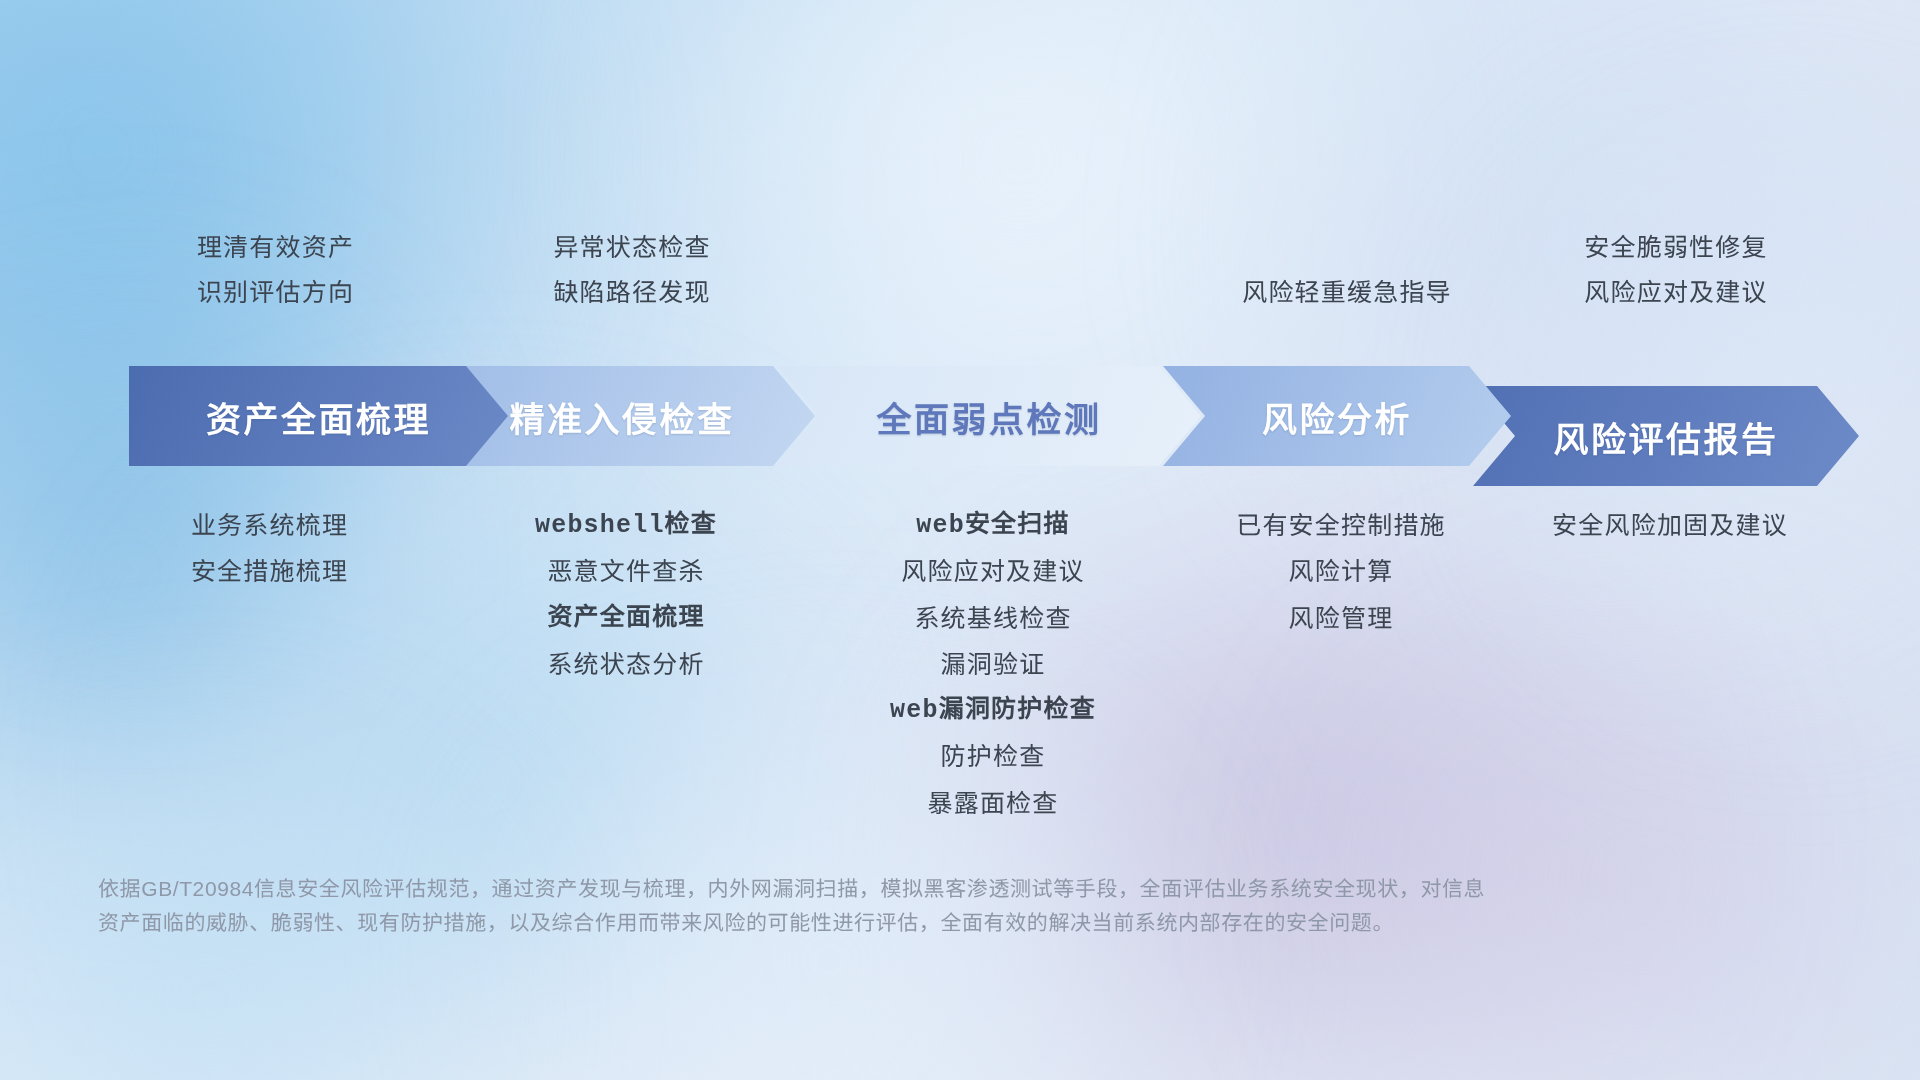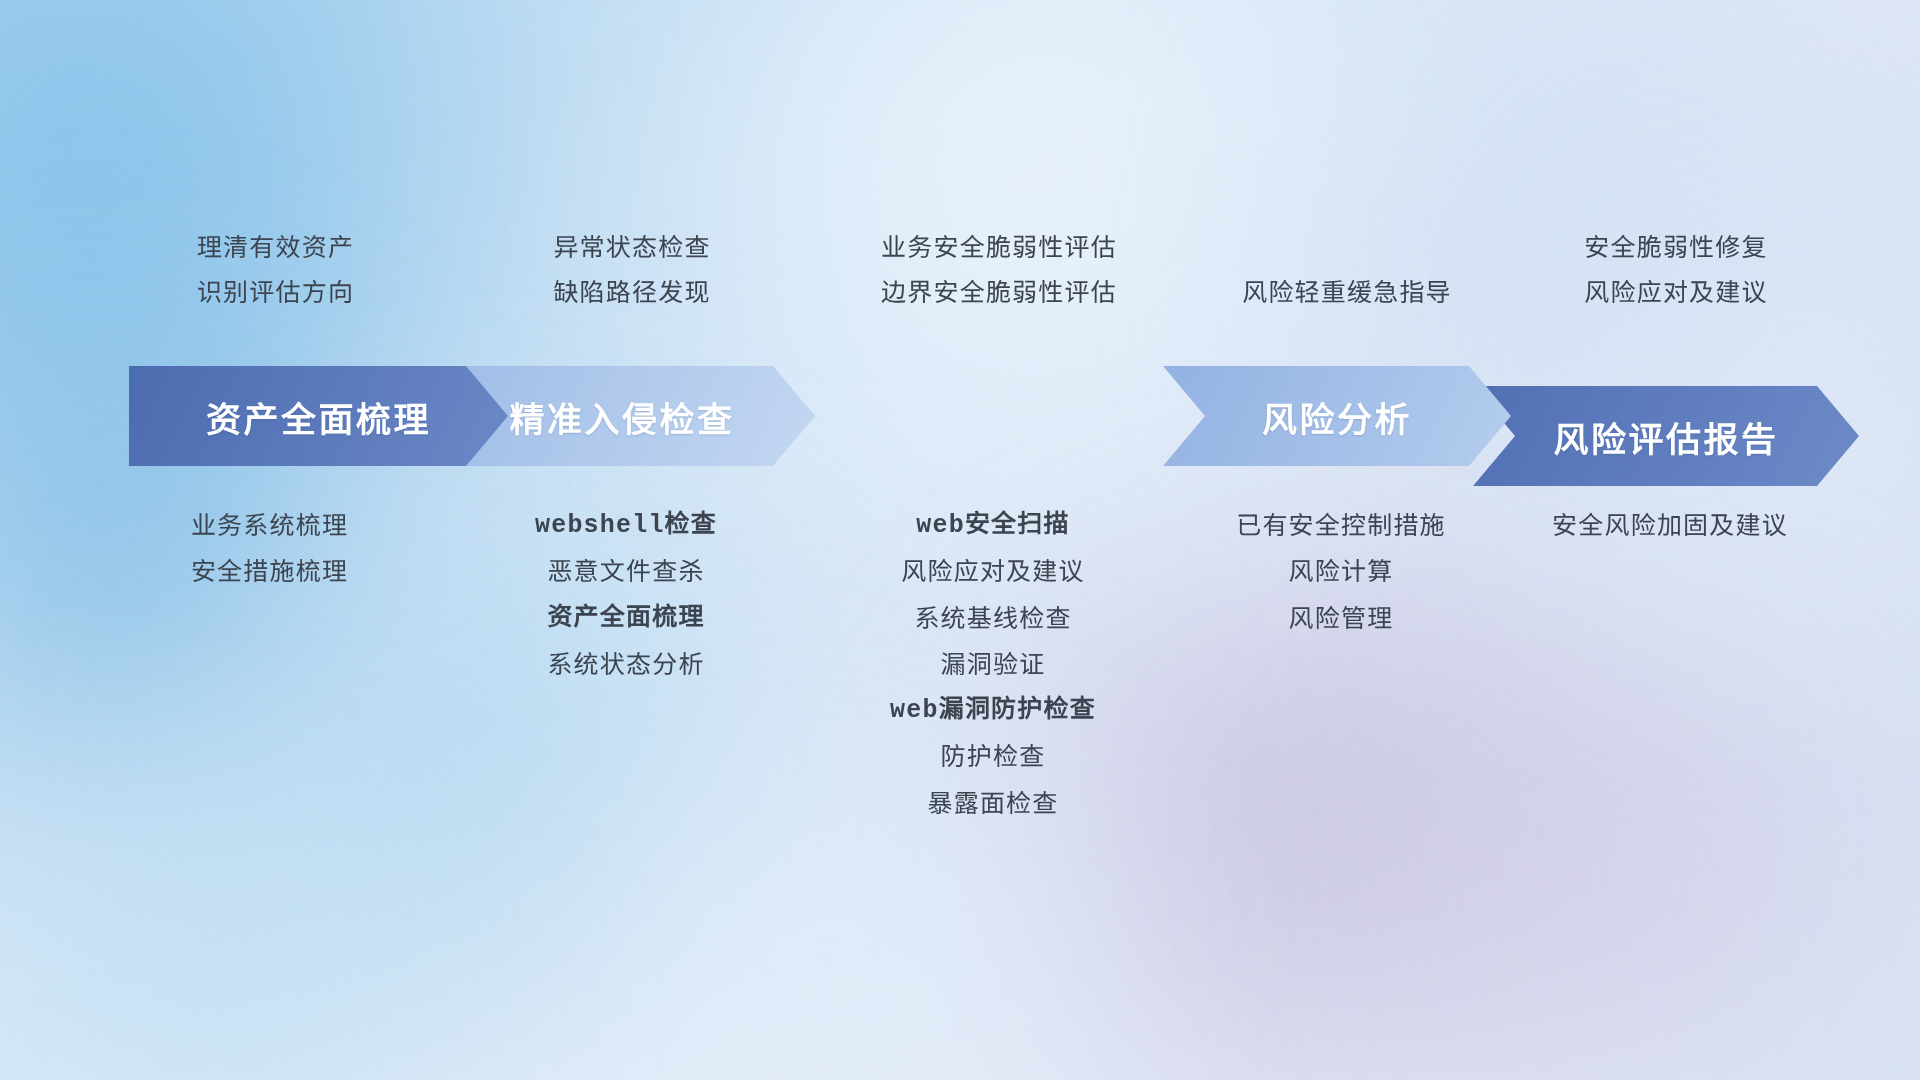--- a/index.html
+++ b/index.html
@@ -175,39 +175,38 @@
 
   <div class="top-labels" id="top-labels" style="position: absolute; height: 80px;">
       <div class="top-col" style="position: absolute; left: 173.5px; transform: translateX(-50%); bottom: 0px; top: auto; justify-content: flex-end;">
         <div class="top-line">理清有效资产</div>
         <div class="top-line">识别评估方向</div>
       </div>
       <div class="top-col" style="position: absolute; left: 530px; transform: translateX(-50%); bottom: 0px; top: auto; justify-content: flex-end;">
         <div class="top-line">异常状态检查</div>
         <div class="top-line">缺陷路径发现</div>
       </div>
-      <div class="top-col" style="position: absolute; left: 897px; transform: translateX(-50%); bottom: 0px; top: auto; justify-content: flex-end;">
-        <div class="top-line">业务安全脆弱性评估</div>
-        <div class="top-line">边界安全脆弱性评估</div>
-      </div>
       <div class="top-col" style="position: absolute; left: 1245px; transform: translateX(-50%); bottom: 0px; top: auto; justify-content: flex-end;">
         <div class="top-line">风险轻重缓急指导</div>
       </div>
       <div class="top-col" style="position: absolute; left: 1574px; transform: translateX(-50%); bottom: 0px; top: auto; justify-content: flex-end;">
         <div class="top-line">安全脆弱性修复</div>
         <div class="top-line">风险应对及建议</div>
       </div>
     </div>
 
   <div class="arrow-band" id="arrow-band">
       <div class="arrow first" style="left: 16px; width: 379px; z-index: 10; background: linear-gradient(115deg, rgb(76, 108, 176) 0%, rgb(107, 136, 198) 100%); margin-left: 25px;">
         <span class="arrow-label" style="color: rgb(255, 255, 255);">资产全面梳理</span>
       </div>
       <div class="arrow" style="left: 341px; width: 386px; z-index: 9; background: linear-gradient(115deg, rgb(159, 188, 231) 0%, rgb(195, 215, 241) 100%);">
         <span class="arrow-label" style="color: rgb(255, 255, 255);">精准入侵检查</span>
+      </div>
+      <div class="arrow" style="left: 689px; width: 424px; z-index: 8; background: linear-gradient(115deg, rgb(215, 230, 247) 0%, rgb(231, 240, 250) 100%);">
+        <span class="arrow-label" style="color: rgb(94, 120, 187);">全面弱点检测</span>
       </div>
       <div class="arrow" style="left: 1075px; width: 348px; z-index: 7; background: linear-gradient(115deg, rgb(147, 177, 226) 0%, rgb(180, 205, 238) 100%);">
         <span class="arrow-label" style="color: rgb(255, 255, 255);">风险分析</span>
       </div>
       <div class="arrow" style="left: 1385px; width: 386px; z-index: 6; background: linear-gradient(115deg, rgb(81, 112, 180) 0%, rgb(109, 138, 200) 100%); margin-top: 20px;">
         <span class="arrow-label" style="color: rgb(255, 255, 255);">风险评估报告</span>
       </div>
     </div>
 
   <div class="bottom-labels" id="bottom-labels" style="position: absolute; height: 340px;">
@@ -233,14 +232,18 @@
       <div class="bottom-col" style="position: absolute; left: 1245px; transform: translateX(-50%);">
         <div class="bottom-line">已有安全控制措施</div>
         <div class="bottom-line">风险计算</div>
         <div class="bottom-line">风险管理</div>
       </div>
       <div class="bottom-col" style="position: absolute; left: 1574px; transform: translateX(-50%);">
         <div class="bottom-line">安全风险加固及建议</div>
       </div>
     </div>
 
+  <div class="footer">
+    <p>依据GB/T20984信息安全风险评估规范，通过资产发现与梳理，内外网漏洞扫描，模拟黑客渗透测试等手段，全面评估业务系统安全现状，对信息</p>
+    <p>资产面临的威胁、脆弱性、现有防护措施，以及综合作用而带来风险的可能性进行评估，全面有效的解决当前系统内部存在的安全问题。</p>
+  </div>
 
 </div>
 
 </body></html>

